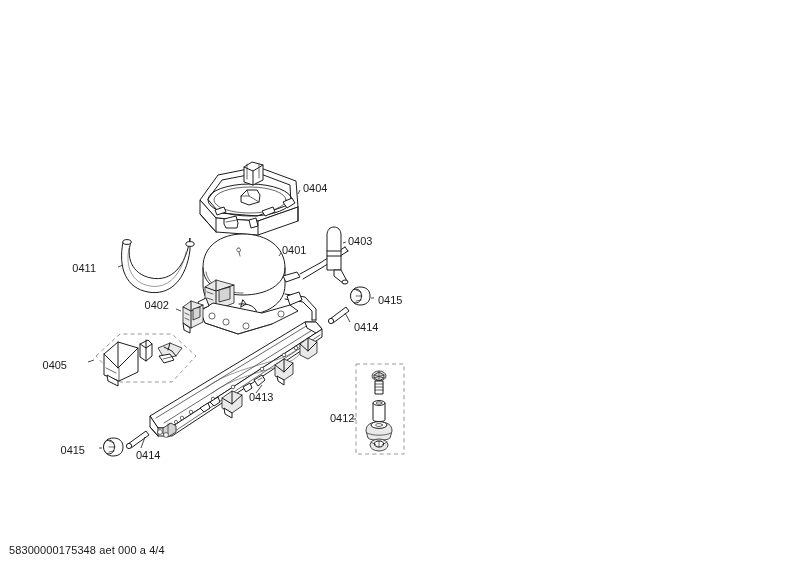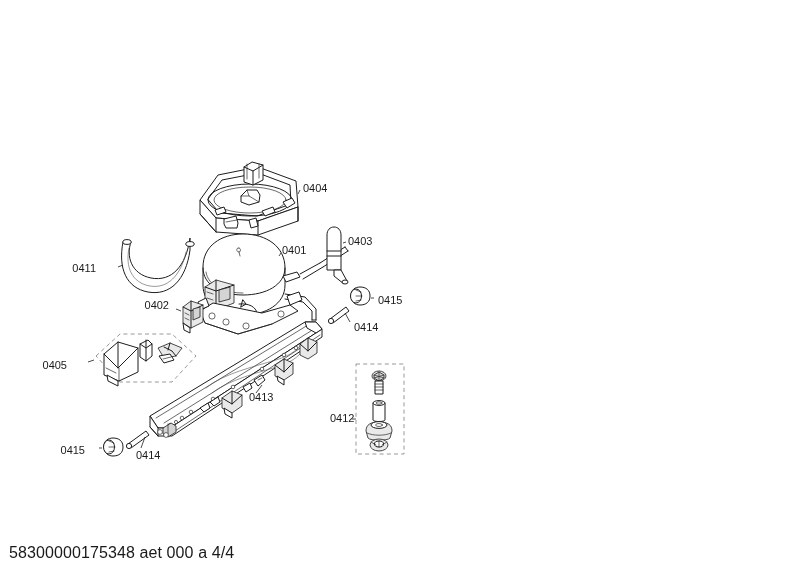--- a/index.html
+++ b/index.html
@@ -31,21 +31,21 @@
     font-family: "Liberation Sans", sans-serif;
     font-size: 11px;
     fill: #1a1a1a;
     dominant-baseline: middle;
   }
   .footer-text {
     position: absolute;
     left: 9px;
     top: 540px;
     font-family: "Liberation Sans", sans-serif;
-    font-size: 16px;
+    font-size: 11px;
     color: #1a1a1a;
     letter-spacing: 0.1px;
     white-space: nowrap;
   }
   .ln  { fill: none; stroke: #1d1d1d; stroke-width: 1; stroke-linejoin: round; stroke-linecap: round; }
   .ln-t{ fill: none; stroke: #2a2a2a; stroke-width: 0.7; stroke-linejoin: round; stroke-linecap: round; }
   .ln-h{ fill: none; stroke: #555; stroke-width: 0.6; stroke-linejoin: round; stroke-linecap: round; }
   .fillw { fill: #ffffff; stroke: #1d1d1d; stroke-width: 1; stroke-linejoin: round; }
   .fillw-t { fill: #ffffff; stroke: #2a2a2a; stroke-width: 0.7; stroke-linejoin: round; }
   .fillg { fill: #e9e9e9; stroke: #1d1d1d; stroke-width: 0.8; stroke-linejoin: round; }

